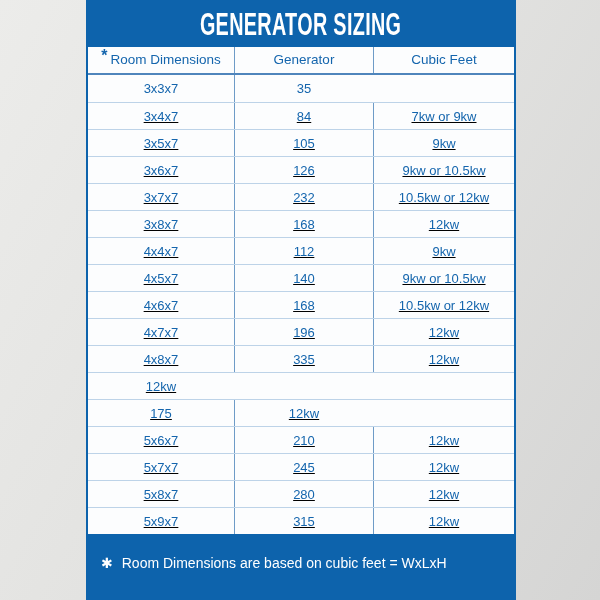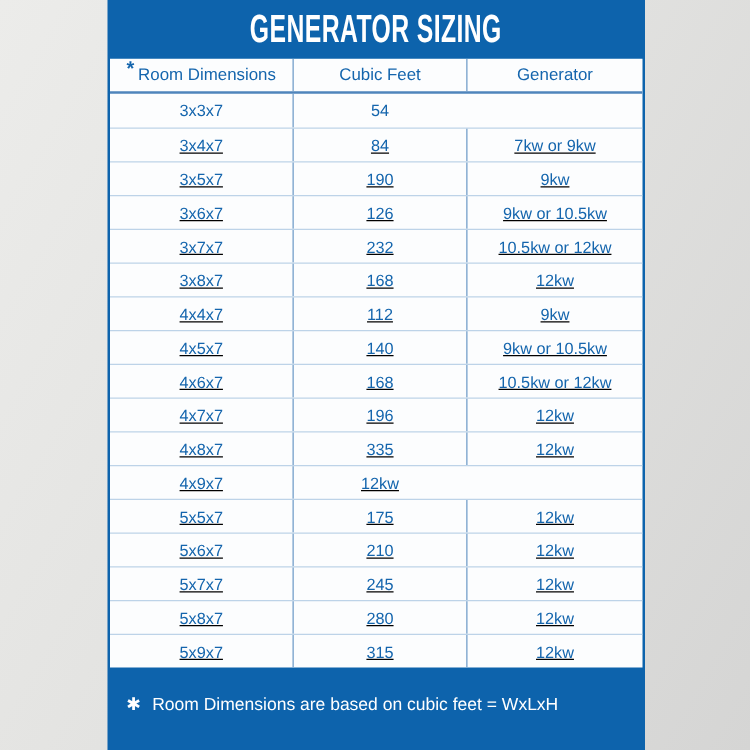--- a/index.html
+++ b/index.html
@@ -71,38 +71,38 @@
     <div class="title-band">
       <div class="title">GENERATOR SIZING</div>
     </div>
 
     <div class="table-wrap">
       <div class="thead">
         <div class="hcell">
           <span class="hmark">*</span>
           <span>Room Dimensions</span>
         </div>
+        <div class="hcell">Generator</div>
         <div class="hcell">Cubic Feet</div>
-        <div class="hcell">Generator</div>
       </div>
       <div class="tbody">
   <div class="row">
     <div class="cell">3x3x7</div>
-    <div class="cell">54</div>
+    <div class="cell">35</div>
   </div>
 
   <div class="row">
     <div class="cell">3x4x7</div>
     <div class="cell">84</div>
     <div class="cell">7kw or 9kw</div>
   </div>
 
   <div class="row">
     <div class="cell">3x5x7</div>
-    <div class="cell">190</div>
+    <div class="cell">105</div>
     <div class="cell">9kw</div>
   </div>
 
   <div class="row">
     <div class="cell">3x6x7</div>
     <div class="cell">126</div>
     <div class="cell">9kw or 10.5kw</div>
   </div>
 
   <div class="row">
@@ -141,26 +141,24 @@
     <div class="cell">12kw</div>
   </div>
 
   <div class="row">
     <div class="cell">4x8x7</div>
     <div class="cell">335</div>
     <div class="cell">12kw</div>
   </div>
 
   <div class="row">
-    <div class="cell">4x9x7</div>
     <div class="cell">12kw</div>
   </div>
 
   <div class="row">
-    <div class="cell">5x5x7</div>
     <div class="cell">175</div>
     <div class="cell">12kw</div>
   </div>
 
   <div class="row">
     <div class="cell">5x6x7</div>
     <div class="cell">210</div>
     <div class="cell">12kw</div>
   </div>
 

